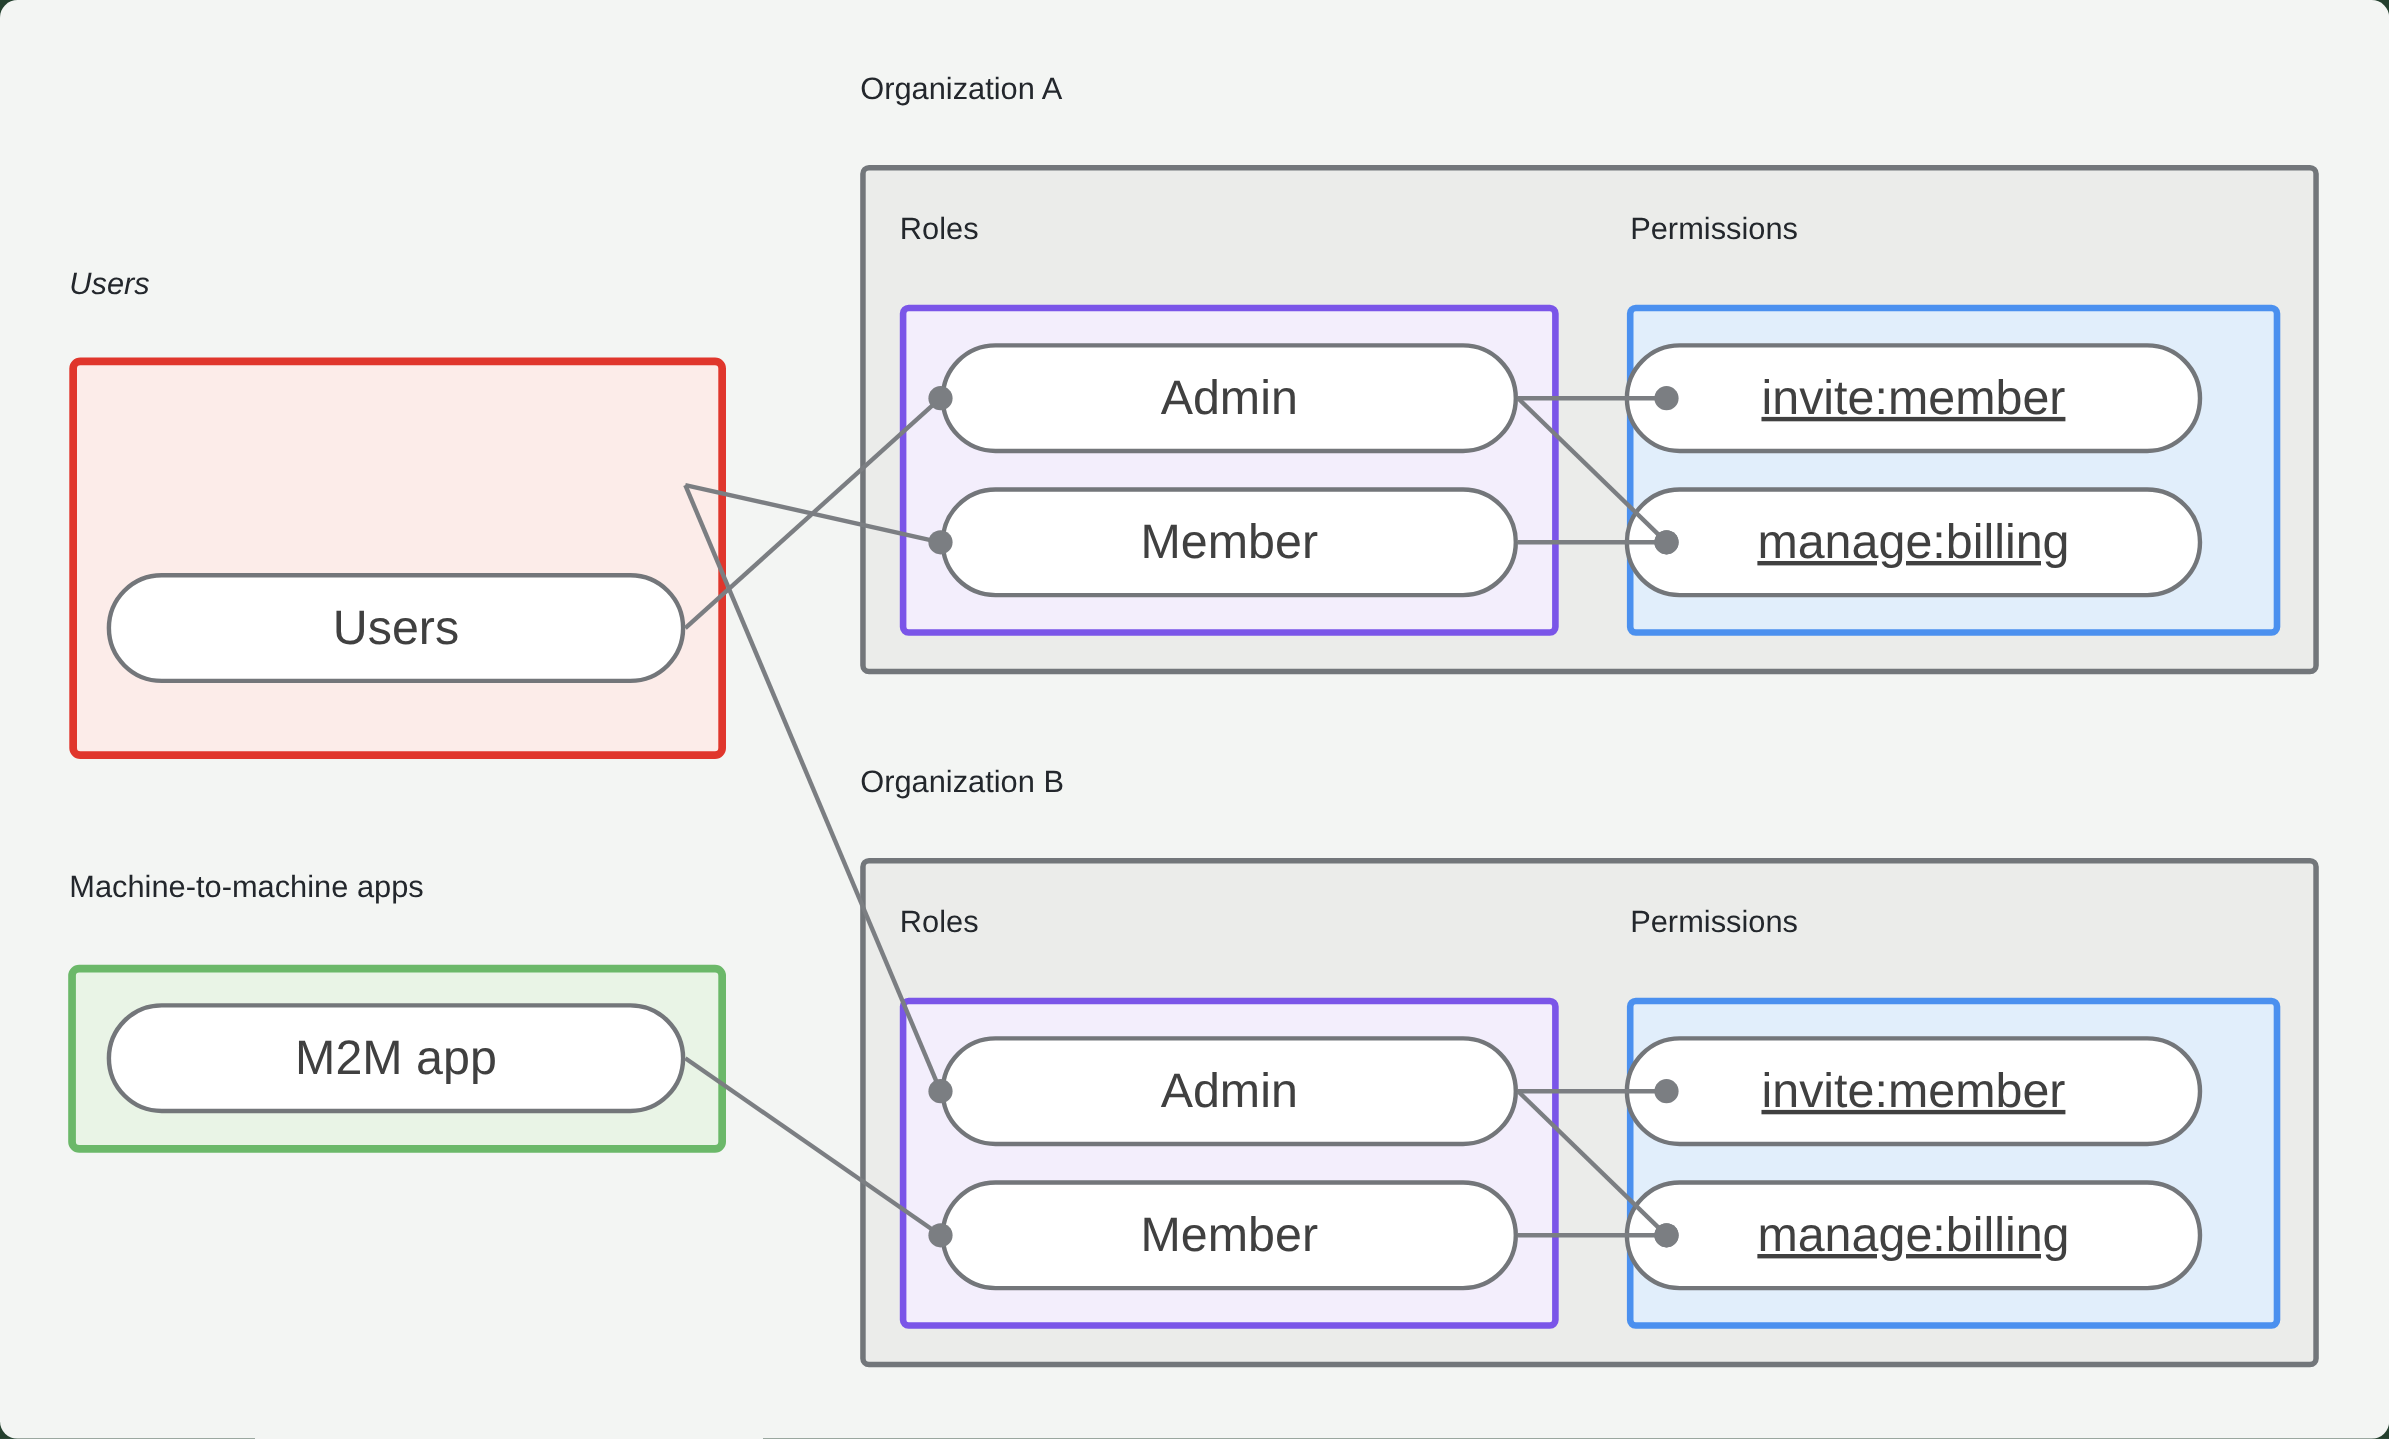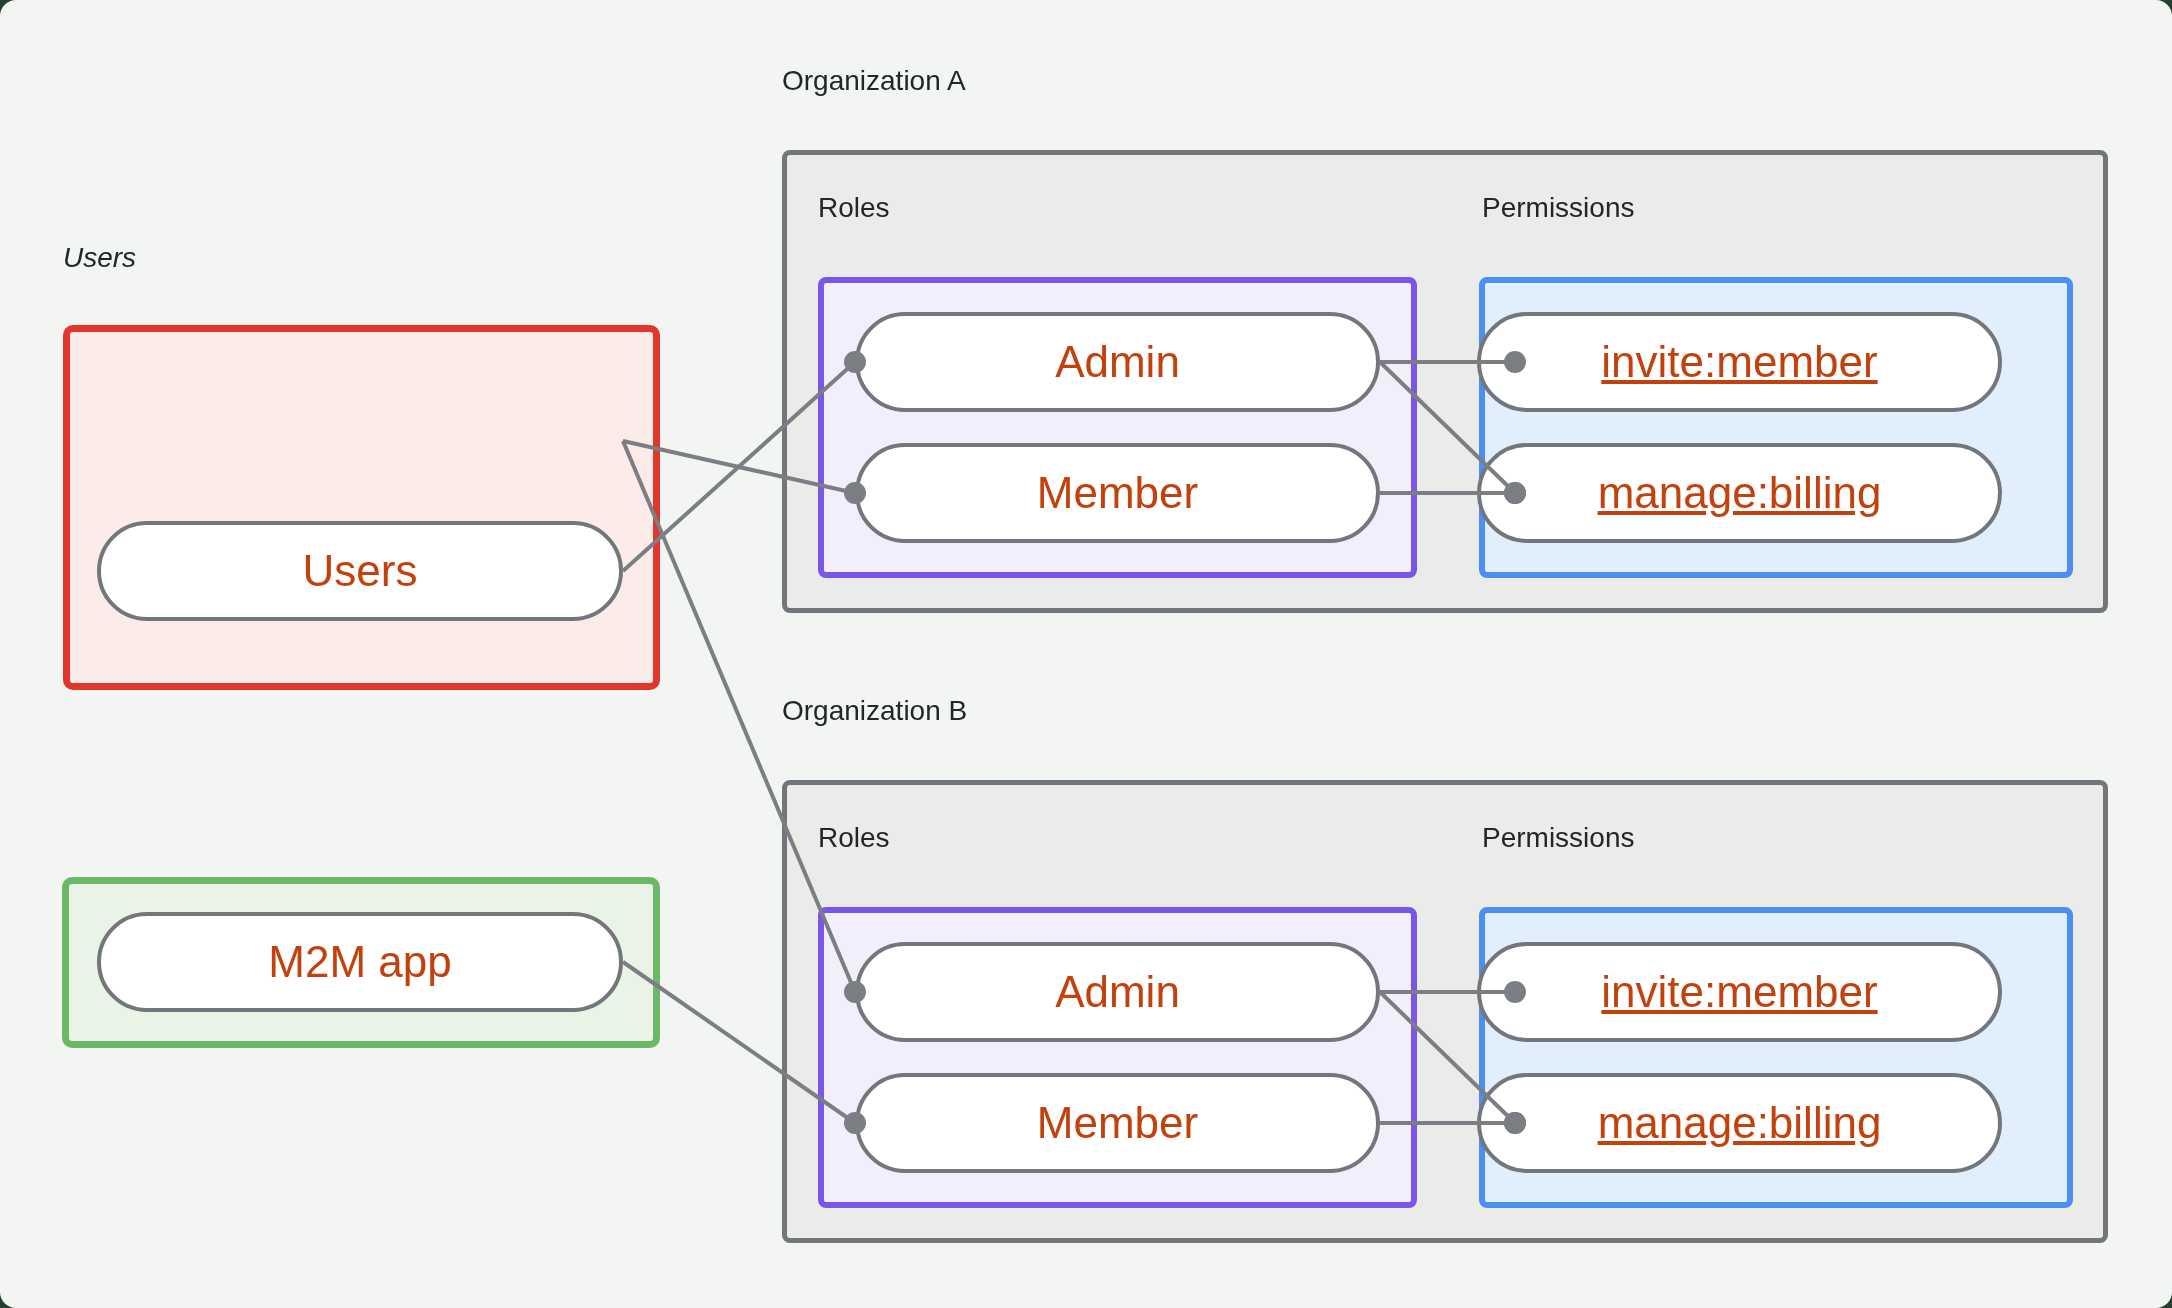--- a/index.html
+++ b/index.html
@@ -23,36 +23,37 @@
   .rolesbox { position:absolute; box-sizing:border-box;
     width:599px; height:301px; left:818px;
     background:#f3eefc; border:6px solid #7a55e8; border-radius:8px; }
   .permsbox { position:absolute; box-sizing:border-box;
     width:594px; height:301px; left:1479px;
     background:#e1eefb; border:6px solid #4b90ef; border-radius:8px; }
   .pill {
     position:absolute; box-sizing:border-box; height:100px;
     background:#ffffff; border:4px solid #73767a; border-radius:60px;
     display:flex; align-items:center; justify-content:center;
-    font-size:44px; font-weight:500; color:#c2410c; white-space:nowrap;
+    font-size:44px; font-weight:500; color:#404040; white-space:nowrap;
   }
   .userpill { left:97px; width:526px; }
   .rolepill { left:855px; width:525px; }
   .permpill { left:1477px; width:525px;text-decoration:underline; }
   .overlay { position:absolute; left:0; top:0; pointer-events:none; }
 </style>
 </head>
 <body>
 
 <div class="canvas">
 
   <div class="lbl" style="left:63px; top:243px;font-style:italic;">Users</div>
   <div class="groupbox users-box"></div>
   <div class="pill userpill" style="top:521px;">Users</div>
 
+  <div class="lbl" style="left:63px; top:791px;">Machine-to-machine apps</div>
   <div class="groupbox m2m-box"></div>
   <div class="pill userpill" style="top:912px;">M2M app</div>
 
   <div class="lbl" style="left:782px; top:66px;">Organization A</div>
   <div class="panel" style="top:150px;"></div>
   <div class="lbl" style="left:818px; top:193px;">Roles</div>
   <div class="lbl" style="left:1482px; top:193px;">Permissions</div>
   <div class="rolesbox" style="top:277px;"></div>
   <div class="permsbox" style="top:277px;"></div>
   <div class="pill rolepill" style="top:312px;">Admin</div>

